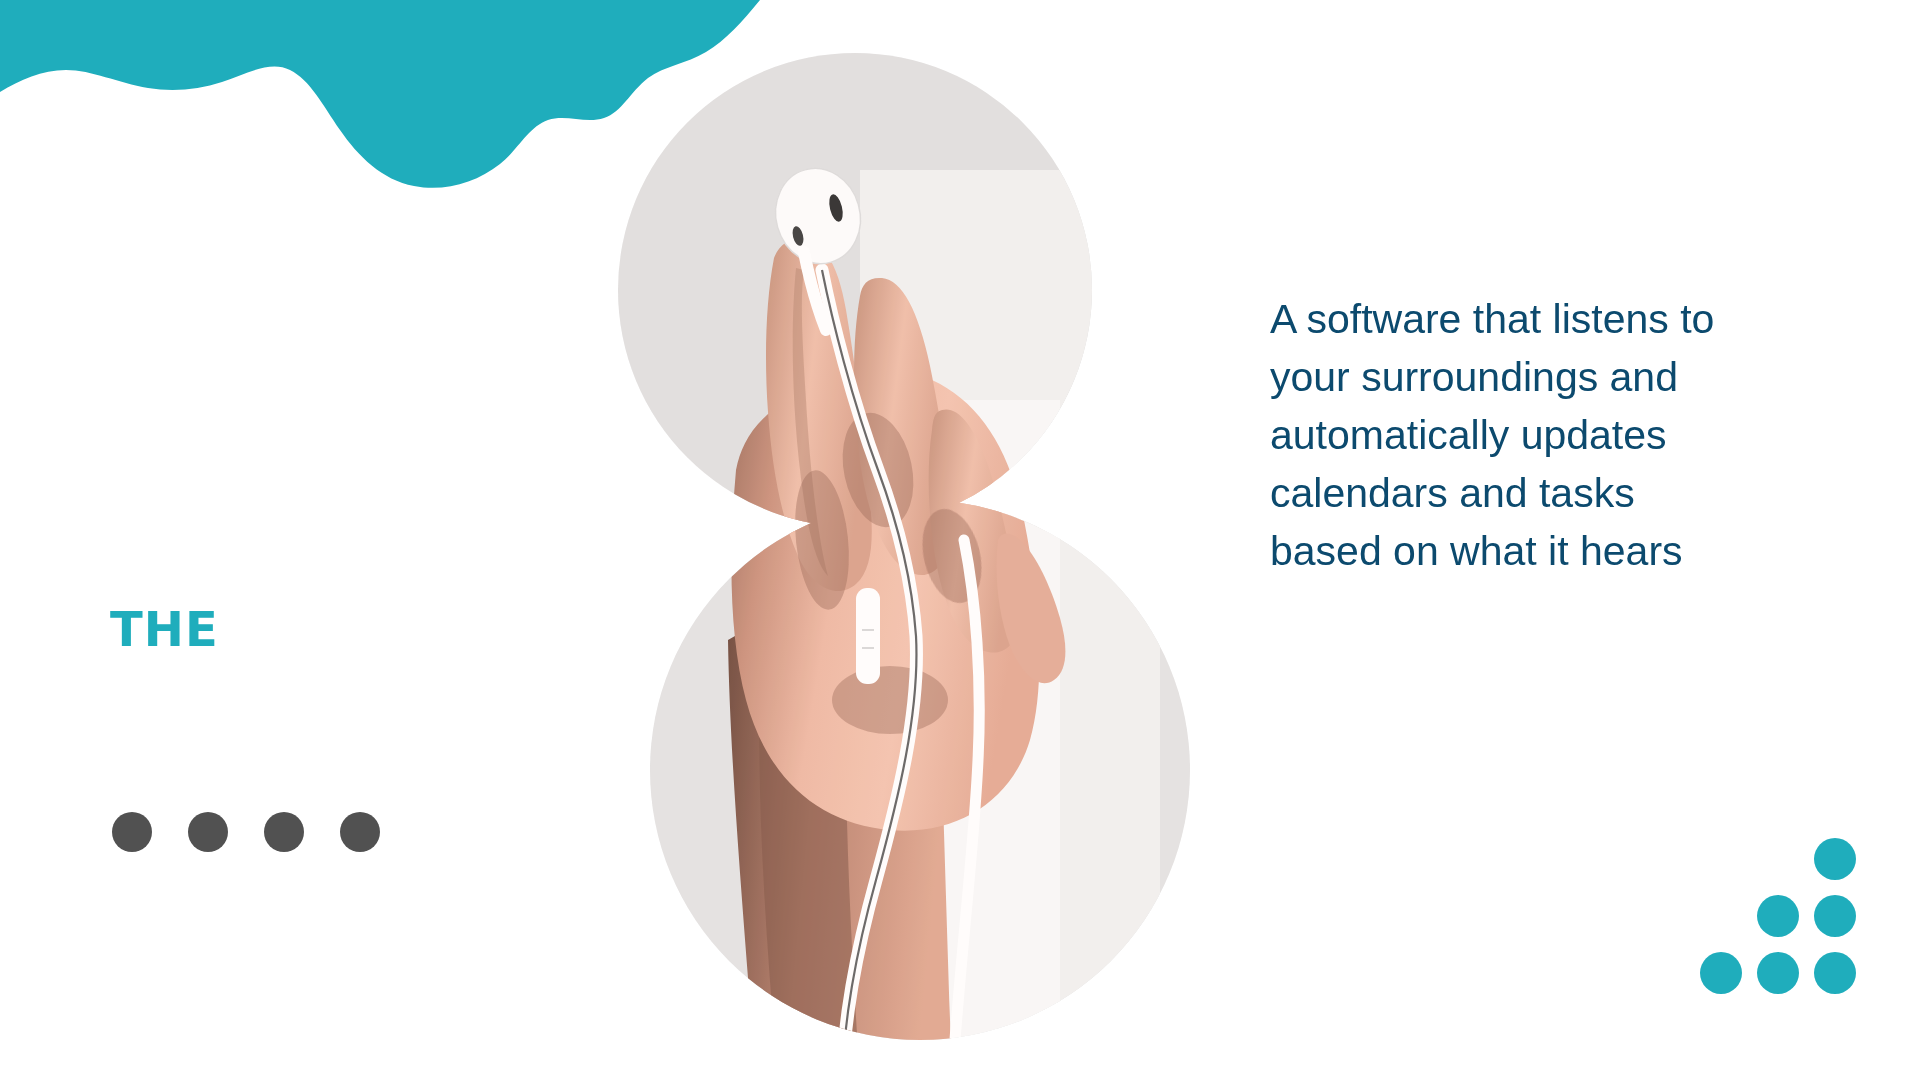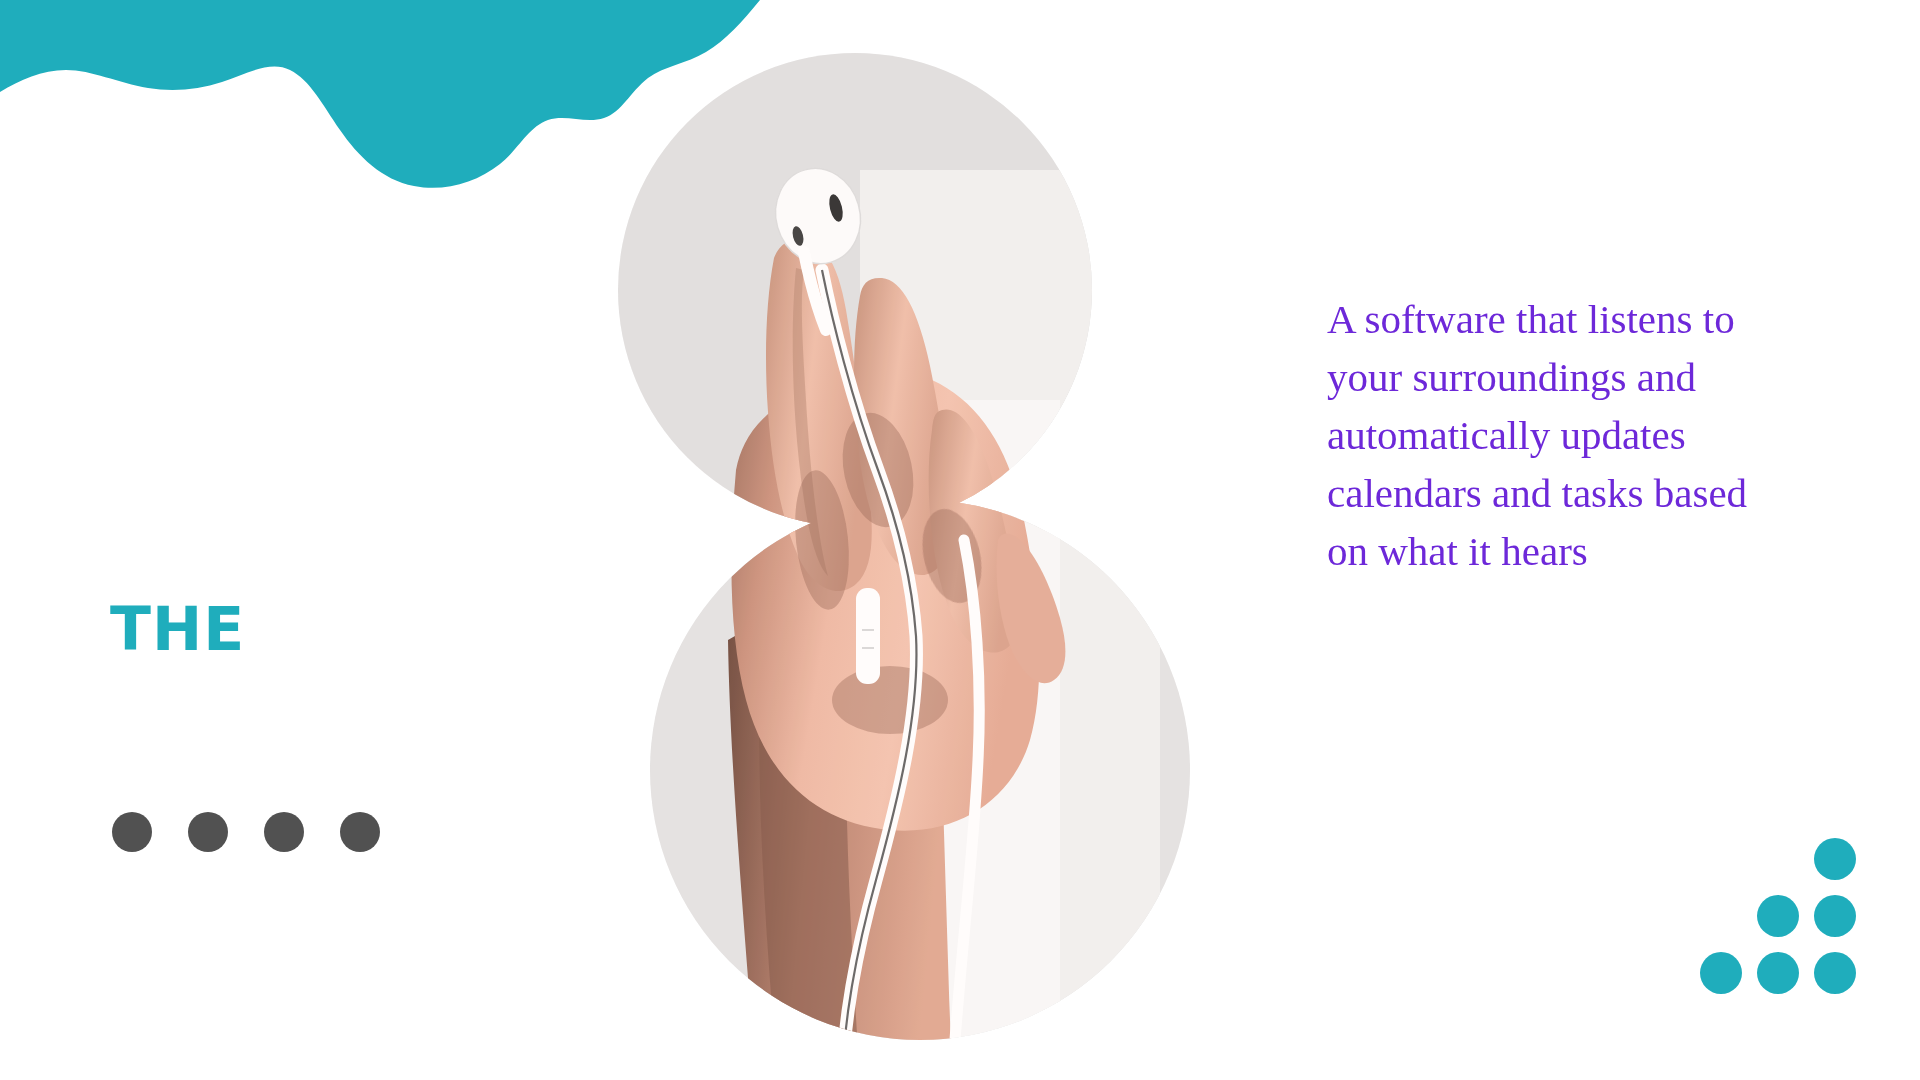--- a/index.html
+++ b/index.html
@@ -42,21 +42,21 @@
   
   .title-block {
     position: absolute;
     left: 110px;
     top: 575px;
     width: 430px;
   }
   .title-line {
     font-family: "DejaVu Sans", sans-serif;
     font-weight: bold;
-    font-size: 60px;
+    font-size: 48px;
     line-height: 108px;
     letter-spacing: 1px;
     color: #1FADBC;
     white-space: nowrap;
   }
 
   
   .dot-row {
     position: absolute;
     left: 112px;
@@ -67,28 +67,28 @@
   .dot-row .dot {
     width: 40px;
     height: 40px;
     border-radius: 50%;
     background: #515151;
   }
 
   
   .body-text {
     position: absolute;
-    left: 1327px;
+    left: 1270px;
     top: 290px;
     width: 460px;
-    font-family: Liberation Serif, serif;
+    font-family: Liberation Sans, sans-serif;
     font-weight: normal;
     font-size: 41px;
     line-height: 58px;
-    color: #6d28d9;
+    color: #0c4a6e;
     white-space: pre-line;
   }
 
   
   .dot-grid {
     position: absolute;
     left: 1700px;
     top: 838px;
     width: 170px;
     height: 155px;

